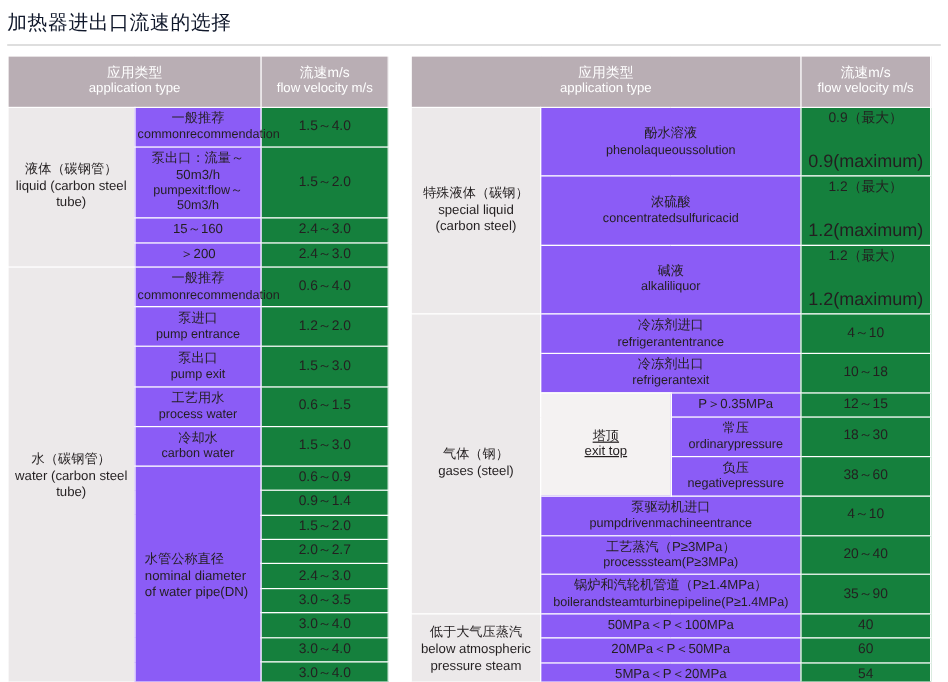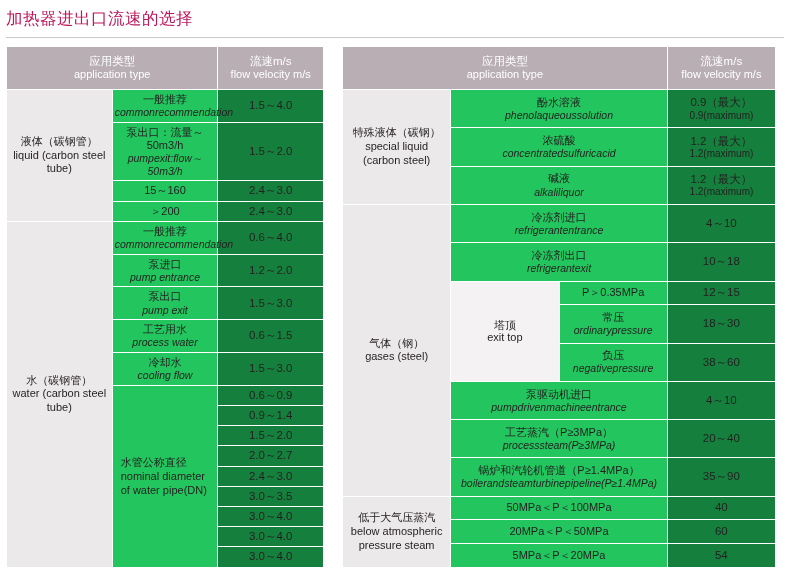--- a/index.html
+++ b/index.html
@@ -10,21 +10,21 @@
   body {
     width: 790px;
     height: 568px;
     font-family: "Liberation Sans", sans-serif;
     color: #231f20;
     position: relative;
     overflow: hidden;
   }
   .page-title {
     font-size: 16.5px;
-    color: #be185d;
+    color: #0f172a;
     padding: 8px 0 0 6px;
     letter-spacing: 0.5px;
   }
   .title-rule {
     height: 1px;
     background: #c9c9c9;
     margin: 7px 6px 0 6px;
   }
   .tables {
     display: flex;
@@ -61,38 +61,39 @@
   }
   .cat {
     background: #ece9ea;
     width: 48px;
     font-size: 11px;
     line-height: 1.22;
   }
   .sub {
     background: #f4f2f2;
     font-size: 11px;
+    text-decoration: underline;
   }
   .desc {
-    background: #22c55e;
+    background: #8b5cf6;
     line-height: 1.2;
   }
   .desc .en {
     display: block;
     font-size: 10.5px;
-    font-style: italic;
   }
   .val {
     background: #15803d;
     width: 88px;
     font-size: 11.5px;
   }
   .val .en {
     display: block;
-    font-size: 10px;
+    font-size: 15px;
+    margin-top: 20px;
   }
   .desc-left { width: 170px; }
   .desc-right { width: 300px; }
   .tall { line-height: 1.25; }
   .nominal {
     text-align: left;
     padding-left: 8px;
     font-size: 11px;
     line-height: 1.3;
   }
@@ -175,21 +176,21 @@
       <tr>
         <td class="desc desc-left">
           <span>工艺用水</span>
           <span class="en">process water</span>
         </td>
         <td class="val">0.6～1.5</td>
       </tr>
       <tr>
         <td class="desc desc-left">
           <span>冷却水</span>
-          <span class="en">cooling flow</span>
+          <span class="en">carbon water</span>
         </td>
         <td class="val">1.5～3.0</td>
       </tr>
 
       <tr>
         <td class="desc desc-left nominal" rowspan="9">
           <span>水管公称直径</span><br>
           <span>nominal diameter of water pipe(DN)</span>
         </td>
         <td class="val">0.6～0.9</td>

